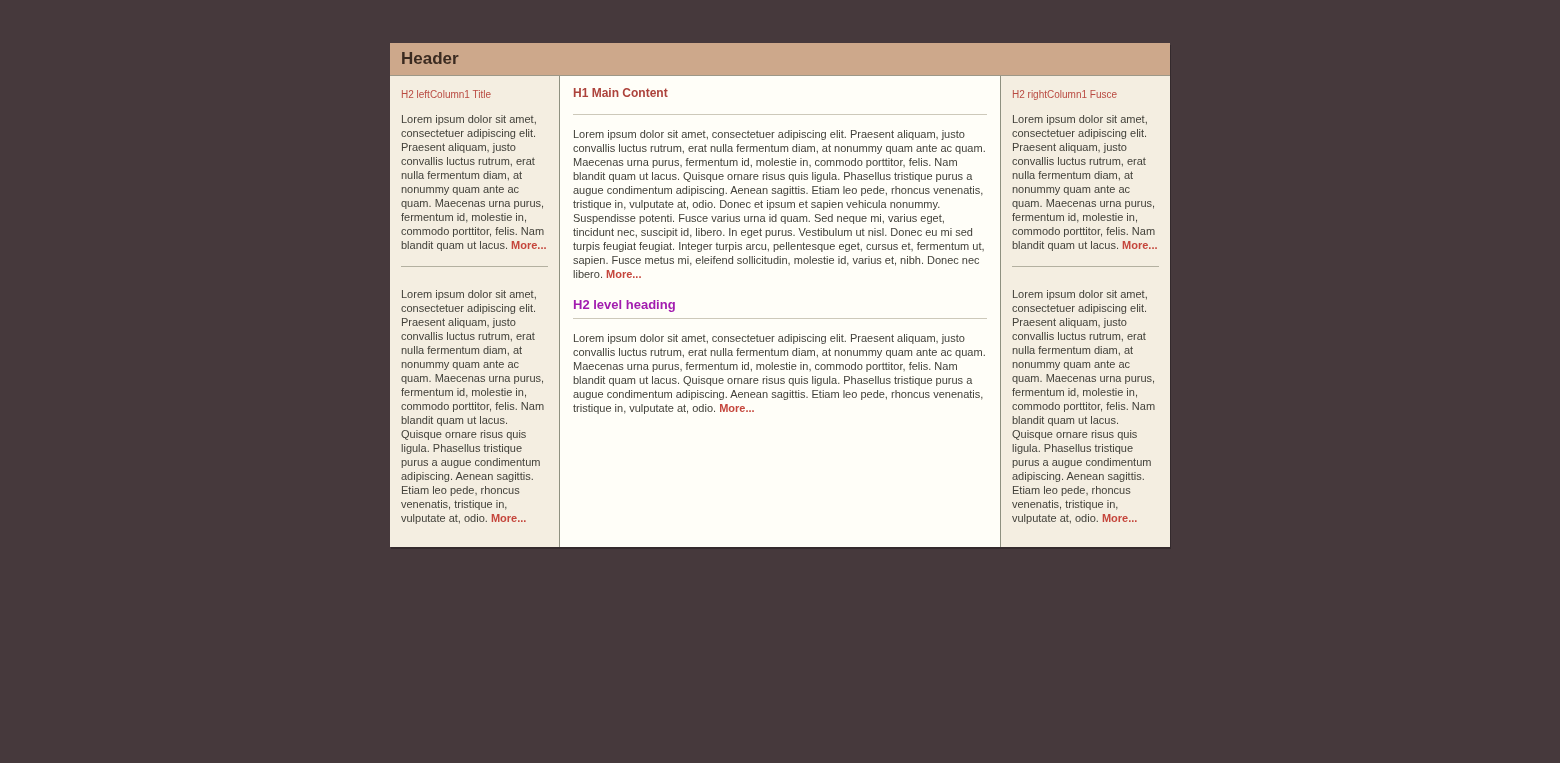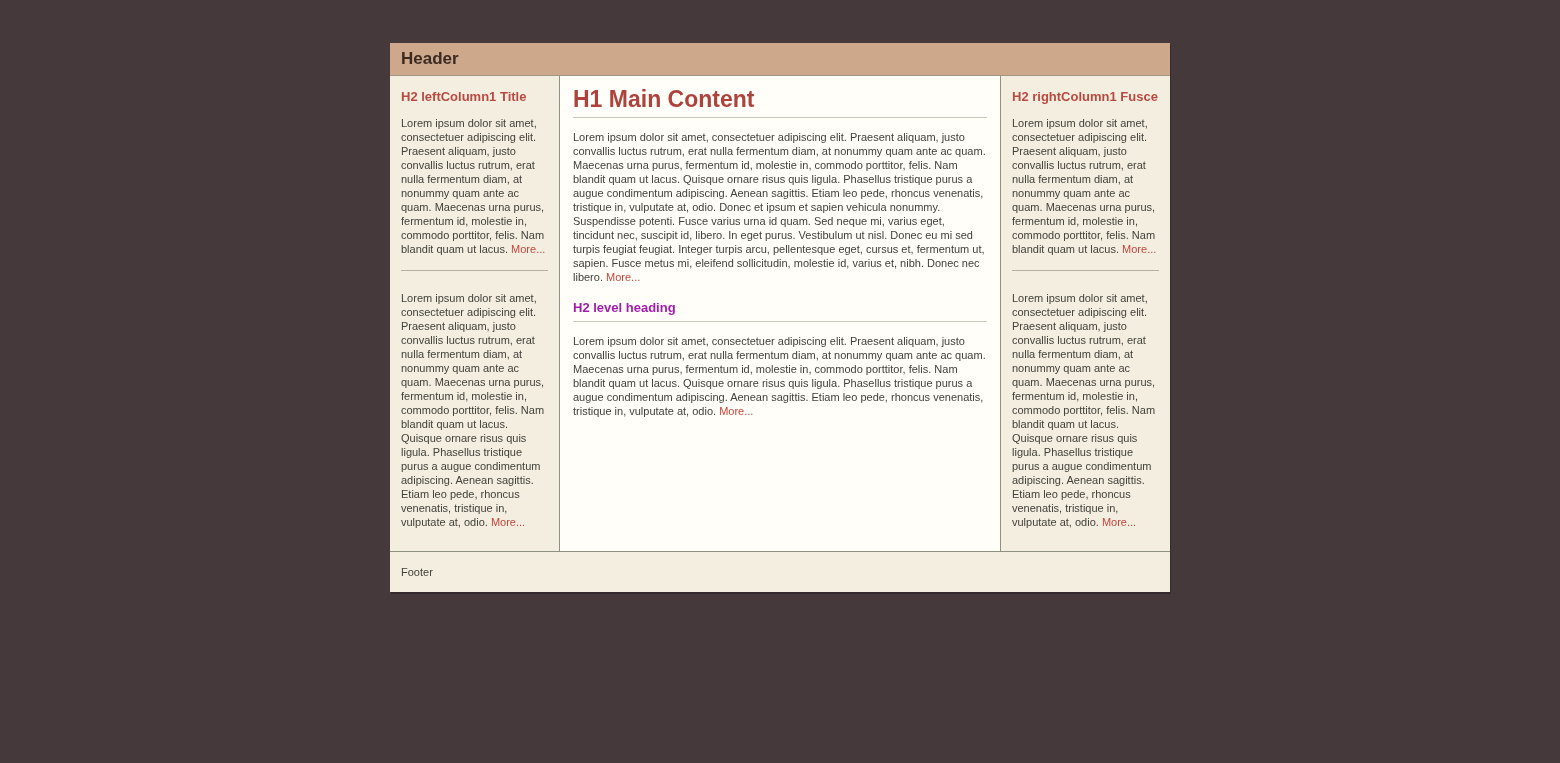--- a/index.html
+++ b/index.html
@@ -47,30 +47,30 @@
   }
   .side-col.left  { border-right: 1px solid #8e9080; }
   .side-col.right { border-left: 1px solid #8e9080; }
   .main-col {
     flex: 1 1 auto;
     background: #fffef8;
     box-sizing: border-box;
     padding: 2px 13px 10px 13px;
   }
   h1.main-title {
-    font-size: 23px;
+    font-size: 12px;
     font-weight: bold;
     color: #ad433c;
     margin: 8px 0 0 0;
-    padding-bottom: 4px;
+    padding-bottom: 14px;
     border-bottom: 1px solid #cdc9ba;
   }
   h2.col-title {
-    font-size: 13px;
-    font-weight: bold;
+    font-size: 10px;
+    font-weight: normal;
     color: #b94a41;
     margin: 9px 0 12px 0;
   }
   h2.section-heading {
     font-size: 13px;
     font-weight: bold;
     color: #a21caf;
     margin: 16px 0 0 0;
     padding-bottom: 6px;
     border-bottom: 1px solid #cdc9ba;
@@ -83,21 +83,21 @@
   }
   .main-col p.body-text { margin-top: 12px; }
   .side-col p.body-text { margin-top: 0; }
   .side-divider {
     border: none;
     border-top: 1px solid #b3b0a0;
     margin: 14px 0 20px 0;
   }
   a.more-link {
     color: #c5463c;
-    font-weight: normal;
+    font-weight: bold;
     text-decoration: none;
     cursor: pointer;
   }
   .page-footer {
     background: #f4eee1;
     border-top: 1px solid #8e9080;
     box-sizing: border-box;
     padding: 10px 0 12px 11px;
   }
   .page-footer .footer-text {
@@ -133,18 +133,15 @@
 
       <div class="side-col right">
         <h2 class="col-title">H2 rightColumn1 Fusce</h2>
         <p class="body-text"><span>Lorem ipsum dolor sit amet, consectetuer adipiscing elit. Praesent aliquam, justo convallis luctus rutrum, erat nulla fermentum diam, at nonummy quam ante ac quam. Maecenas urna purus, fermentum id, molestie in, commodo porttitor, felis. Nam blandit quam ut lacus.</span> <a class="more-link">More...</a></p>
         <hr class="side-divider">
         <p class="body-text"><span>Lorem ipsum dolor sit amet, consectetuer adipiscing elit. Praesent aliquam, justo convallis luctus rutrum, erat nulla fermentum diam, at nonummy quam ante ac quam. Maecenas urna purus, fermentum id, molestie in, commodo porttitor, felis. Nam blandit quam ut lacus. Quisque ornare risus quis ligula. Phasellus tristique purus a augue condimentum adipiscing. Aenean sagittis. Etiam leo pede, rhoncus venenatis, tristique in, vulputate at, odio.</span> <a class="more-link">More...</a></p>
       </div>
 
     </div>
 
-    <div class="page-footer">
-      <span class="footer-text">Footer</span>
-    </div>
 
   </div>
 </div>
 
 </body></html>

